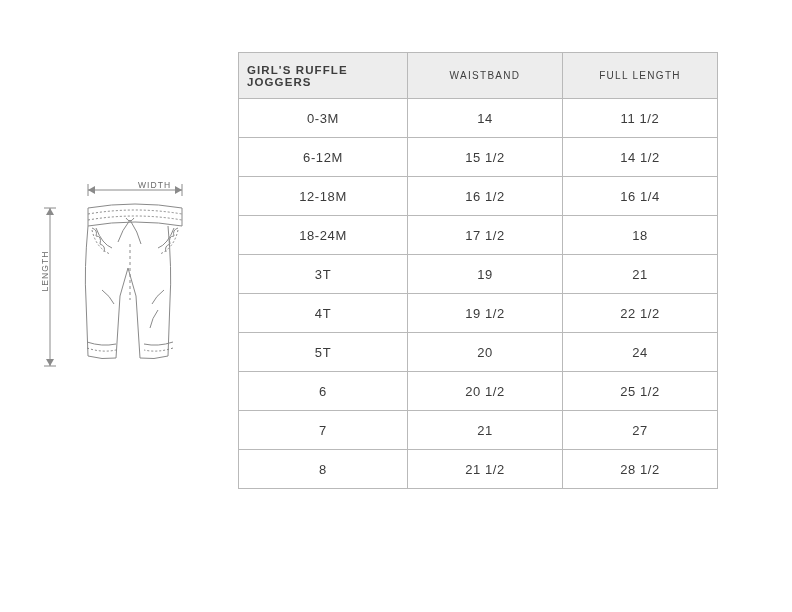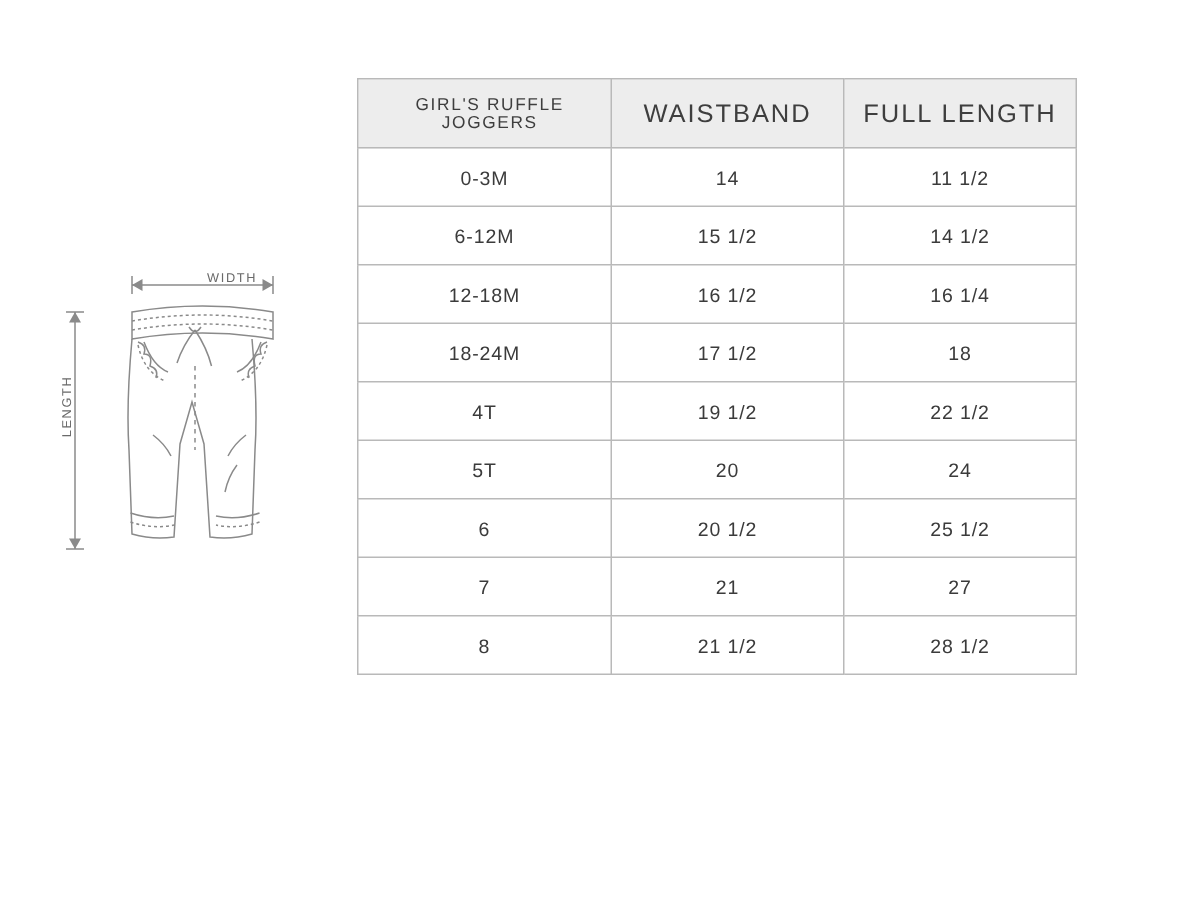--- a/index.html
+++ b/index.html
@@ -55,30 +55,31 @@
   #size-table th,
   #size-table td {
     border: 1px solid #b9b9b9;
     text-align: center;
     vertical-align: middle;
     font-weight: normal;
   }
   #size-table thead th {
     background: #ededed;
     height: 43px;
-    font-size: 17px;
+    font-size: 10px;
     letter-spacing: 1.3px;
     color: #3e3e3e;
   }
   #size-table thead th.head-first {
     width: 159px;
     font-size: 11.5px;
     letter-spacing: 1.1px;
     padding-left: 8px;
-    text-align: center;
+    text-align: left;
+    font-weight: bold;
   }
   #size-table thead th.head-rest {
     width: 152px;
   }
   #size-table tbody td {
     height: 36px;
     font-size: 13px;
     letter-spacing: 0.6px;
     color: #3b3b3b;
     margin-left: 45px;
@@ -163,20 +164,25 @@
       <td>12-18M</td>
       <td>16 1/2</td>
       <td>16 1/4</td>
     </tr>
     <tr>
       <td>18-24M</td>
       <td>17 1/2</td>
       <td>18</td>
     </tr>
     <tr>
+      <td>3T</td>
+      <td>19</td>
+      <td>21</td>
+    </tr>
+    <tr>
       <td>4T</td>
       <td>19 1/2</td>
       <td>22 1/2</td>
     </tr>
     <tr>
       <td>5T</td>
       <td>20</td>
       <td>24</td>
     </tr>
     <tr>

